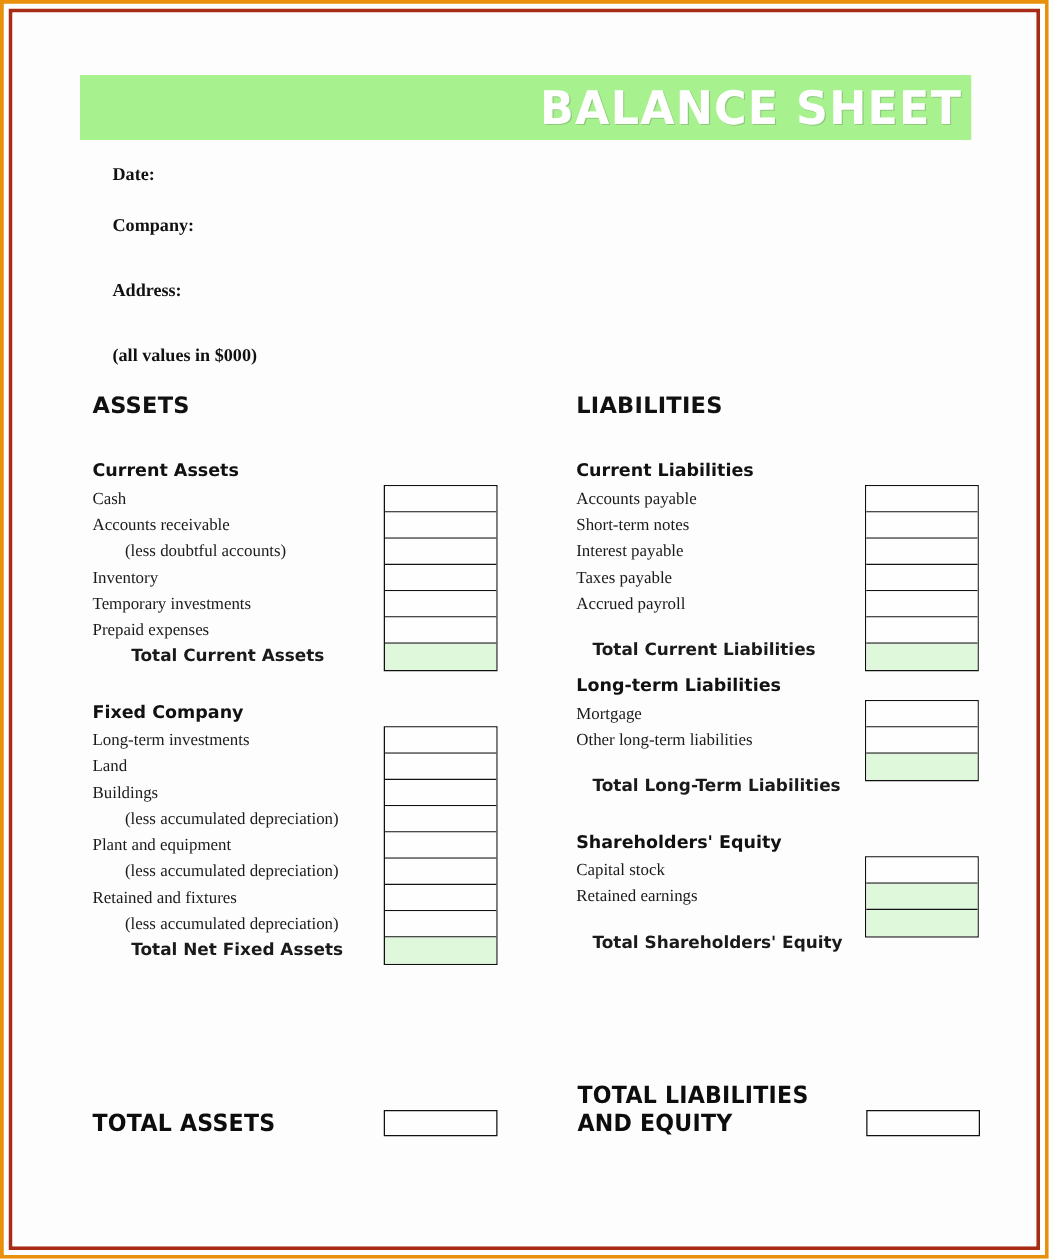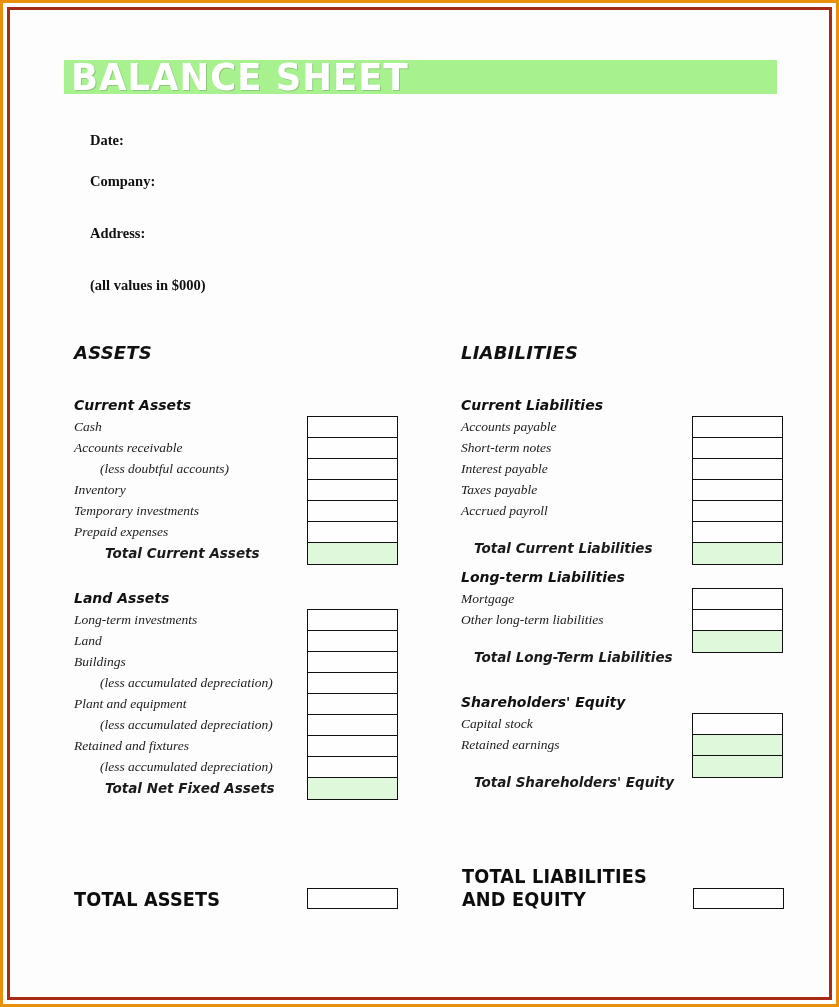--- a/index.html
+++ b/index.html
@@ -35,25 +35,25 @@
     left: 0; top: 0; right: 0; bottom: 0;
     background: #FDFDFD;
   }
 
   
   .banner {
     position: absolute;
     left: 54px;
     top: 50px;
     width: 713px;
-    height: 34px;
+    height: 52px;
     background: #A8F18F;
     display: flex;
     align-items: center;
-    justify-content: flex-start;
+    justify-content: flex-end;
   }
   .banner-title {
     font-family: "DejaVu Sans", sans-serif;
     font-weight: bold;
     font-size: 37px;
     letter-spacing: 1px;
     color: #FFFFFF;
     text-shadow: 1px 1px 0 rgba(120,170,110,0.55);
     white-space: nowrap;
     transform: scaleX(0.96);
@@ -70,22 +70,21 @@
     white-space: nowrap;
   }
   .meta-date    { top: 122px; }
   .meta-company { top: 163px; }
   .meta-address { top: 215px; }
   .meta-units   { top: 267px; }
 
   
   .col {
     position: absolute;
-    top: 332px;
-    font-style: italic;
+    top: 304px;
   }
   .col-assets      { left: 57px;  width: 340px; }
   .col-liabilities { left: 444px; width: 340px; }
 
   .col-title {
     font-family: "DejaVu Sans", sans-serif;
     font-weight: bold;
     font-size: 18px;
     color: #111111;
     letter-spacing: 0.2px;
@@ -237,21 +236,21 @@
                 <div class="cell"></div>
                 <div class="cell"></div>
                 <div class="cell"></div>
                 <div class="cell"></div>
                 <div class="cell green" style="background: rgb(223, 248, 220);"></div>
               </div>
             </div>
         </div>
 
         <div class="section" style="margin-top:27px;">
-          <div class="section-head">Land Assets</div>
+          <div class="section-head">Fixed Company</div>
           <div class="rows">
               <div class="row">
                 <div class="row-label">Long-term investments</div>
               </div>
               <div class="row">
                 <div class="row-label">Land</div>
               </div>
               <div class="row">
                 <div class="row-label">Buildings</div>
               </div>

